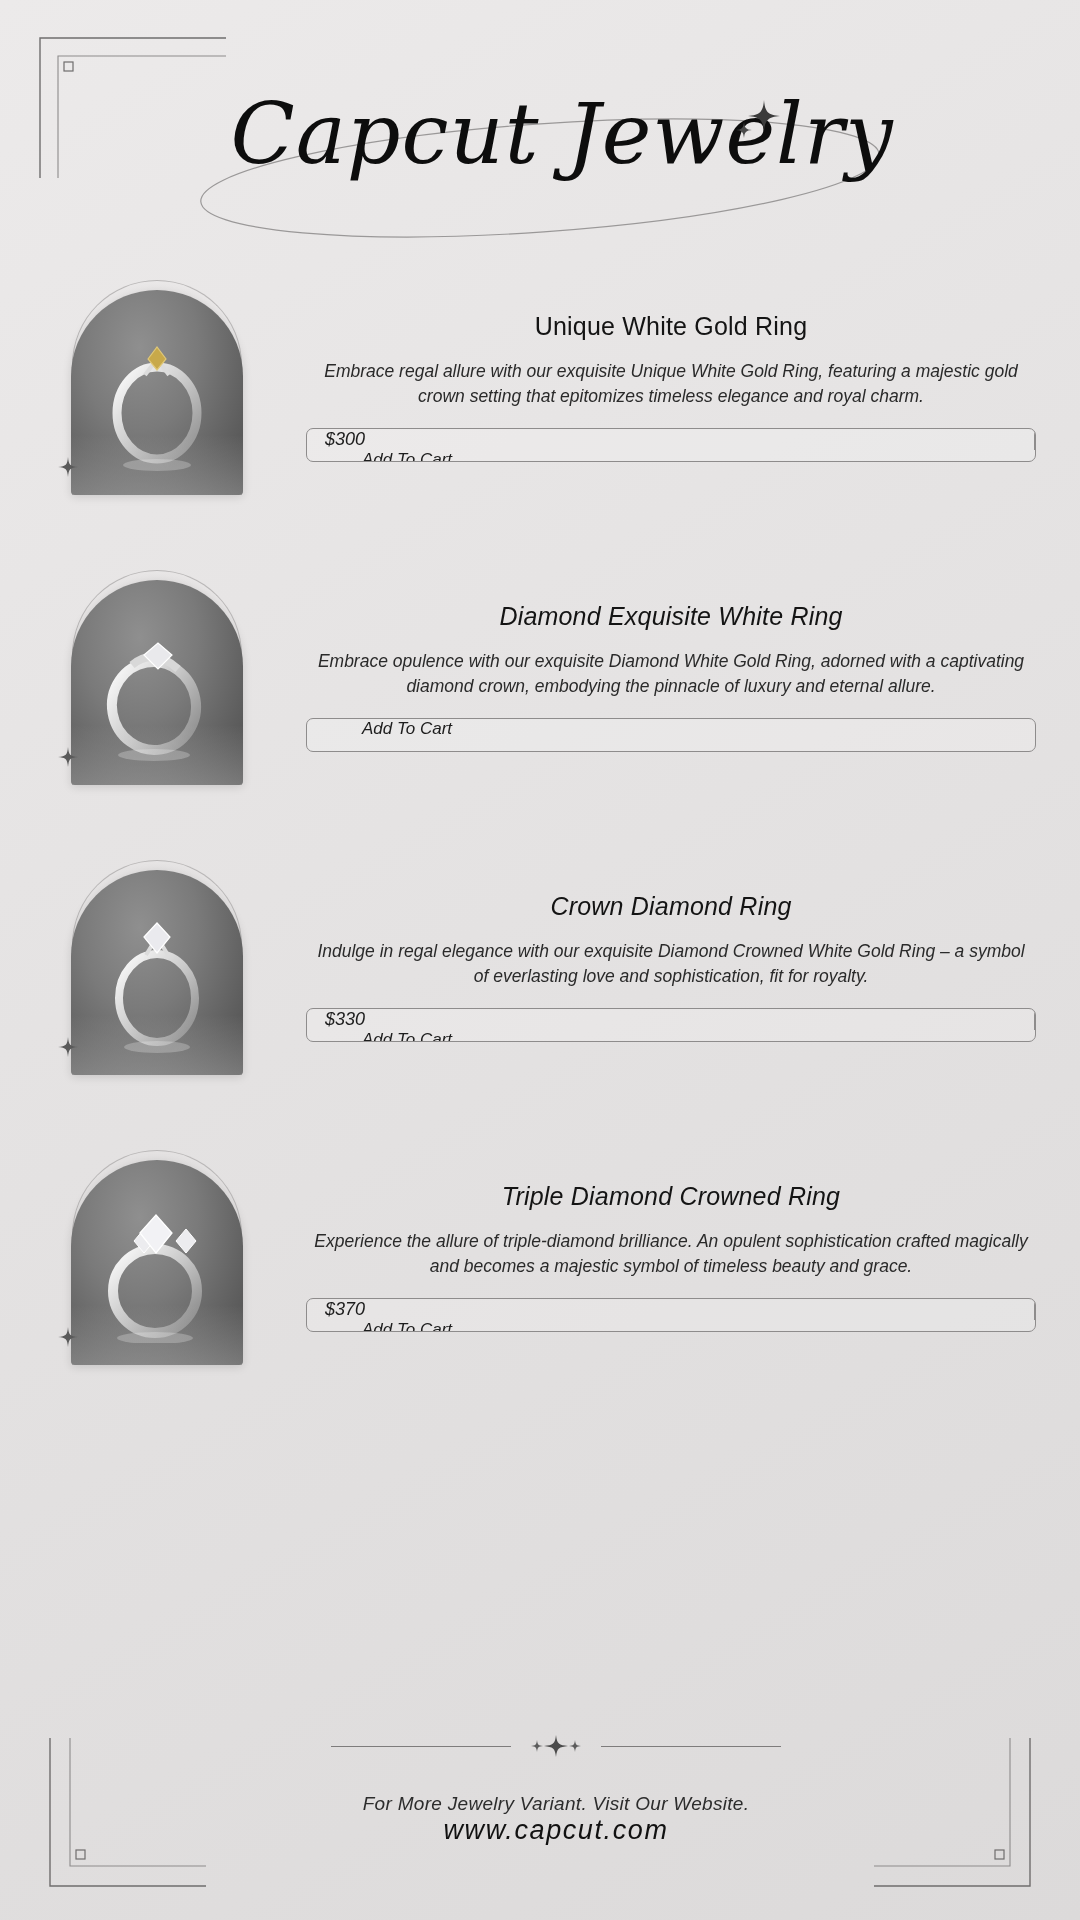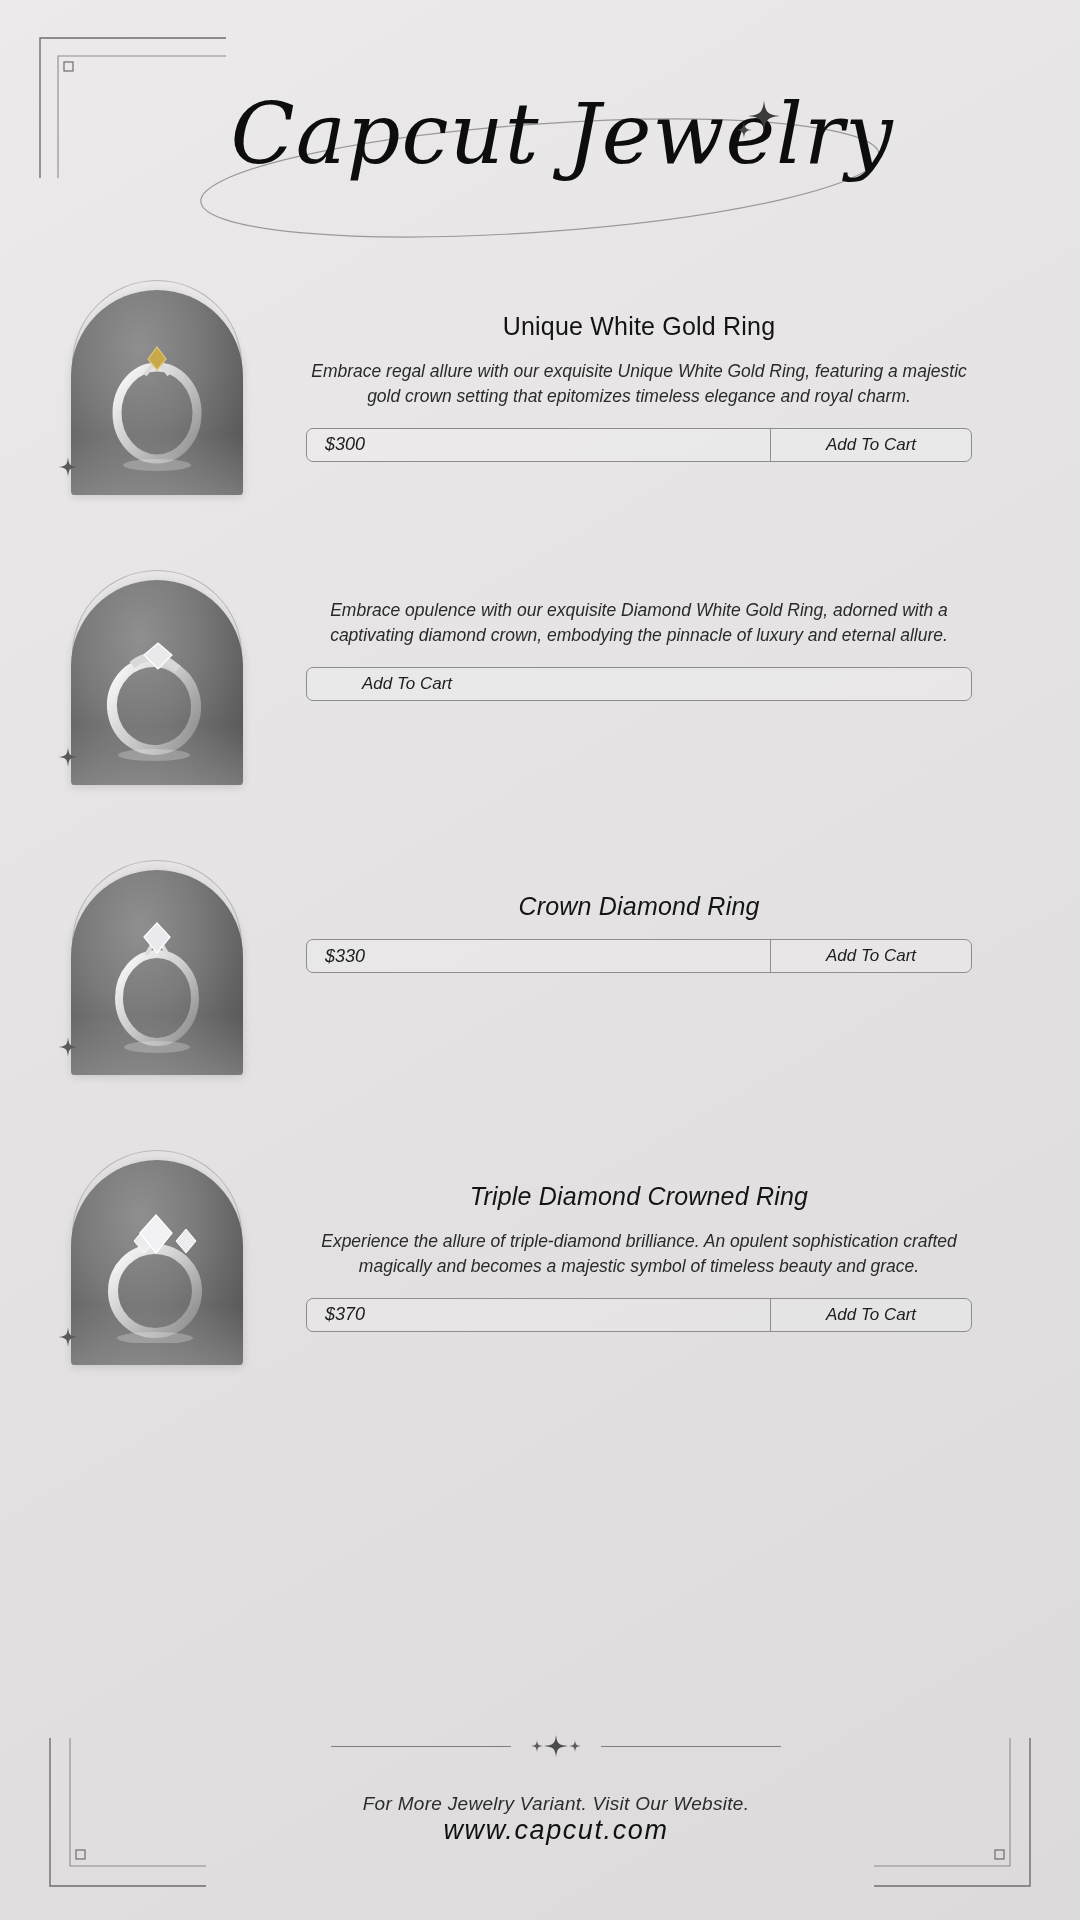--- a/index.html
+++ b/index.html
@@ -124,21 +124,21 @@
   .ring-svg { position: absolute; left: 50%; top: 50%; transform: translate(-50%,-50%); }
 
   .sparkle-small {
     position: absolute;
     left: 58px;
     bottom: 18px;
   }
 
   .info {
     flex: 1;
-    padding-right: 108px;
+    padding-right: 44px;
     padding-left: 6px;
   }
   .p-title {
     text-align: center;
     font-size: 25px;
     font-weight: 400;
     color: #141414;
     margin-top: 22px;
     letter-spacing: 0.2px;
   }
@@ -155,20 +155,21 @@
   }
 
   .buy-row {
     margin-top: 18px;
     display: flex;
     border: 1px solid #8e8c8c;
     border-radius: 7px;
     overflow: hidden;
     background: rgba(255,255,255,0.18);
     height: 34px;
+    flex-direction: column;
   }
   .price {
     flex: 1;
     font-style: italic;
     font-size: 18px;
     color: #1d1d1d;
     display: flex;
     align-items: center;
     padding-left: 18px;
     border-right: 1px solid #8e8c8c;
@@ -308,20 +309,21 @@
             <path d="M50 62 q22 -18 46 4" fill="none" stroke="#d8d8d8" stroke-width="8"></path>
             <path d="M62 52 l14 -12 l14 12 l-14 14 Z" fill="#e9e9ec" stroke="#ffffff" stroke-width="1.2"></path>
             <ellipse cx="72" cy="152" rx="36" ry="6" fill="rgba(255,255,255,0.25)"></ellipse>
           </svg>
         </div>
         <svg class="sparkle-small" width="20" height="20" viewBox="0 0 20 20">
           <path d="M10 0 C10.8 8 11.9 9.2 20 10 C11.9 10.8 10.8 12 10 20 C9.2 12 8.1 10.8 0 10 C8.1 9.2 9.2 8 10 0 Z" fill="#5a5a5a"></path>
         </svg>
       </div>
       <div class="info">
+        <div class="p-title italic">Diamond Exquisite White Ring</div>
         <div class="p-desc">Embrace opulence with our exquisite Diamond White Gold Ring, adorned with a captivating diamond crown, embodying the pinnacle of luxury and eternal allure.</div>
         <div class="buy-row">
           <div class="cart-btn">Add To Cart</div>
         </div>
       </div>
     </div>
   </div>
 
   <div class="product">
     <div class="product-inner">
@@ -341,20 +343,21 @@
             <path d="M62 44 l13 -14 l13 14 l-13 16 Z" fill="#eaeaee" stroke="#ffffff" stroke-width="1.2"></path>
             <ellipse cx="75" cy="154" rx="33" ry="6" fill="rgba(255,255,255,0.25)"></ellipse>
           </svg>
         </div>
         <svg class="sparkle-small" width="20" height="20" viewBox="0 0 20 20">
           <path d="M10 0 C10.8 8 11.9 9.2 20 10 C11.9 10.8 10.8 12 10 20 C9.2 12 8.1 10.8 0 10 C8.1 9.2 9.2 8 10 0 Z" fill="#5a5a5a"></path>
         </svg>
       </div>
       <div class="info">
         <div class="p-title italic">Crown Diamond Ring</div>
+        <div class="p-desc">Indulge in regal elegance with our exquisite Diamond Crowned White Gold Ring – a symbol of everlasting love and sophistication, fit for royalty.</div>
         <div class="buy-row">
           <div class="price">$330</div>
           <div class="cart-btn">Add To Cart</div>
         </div>
       </div>
     </div>
   </div>
 
   <div class="product">
     <div class="product-inner">

